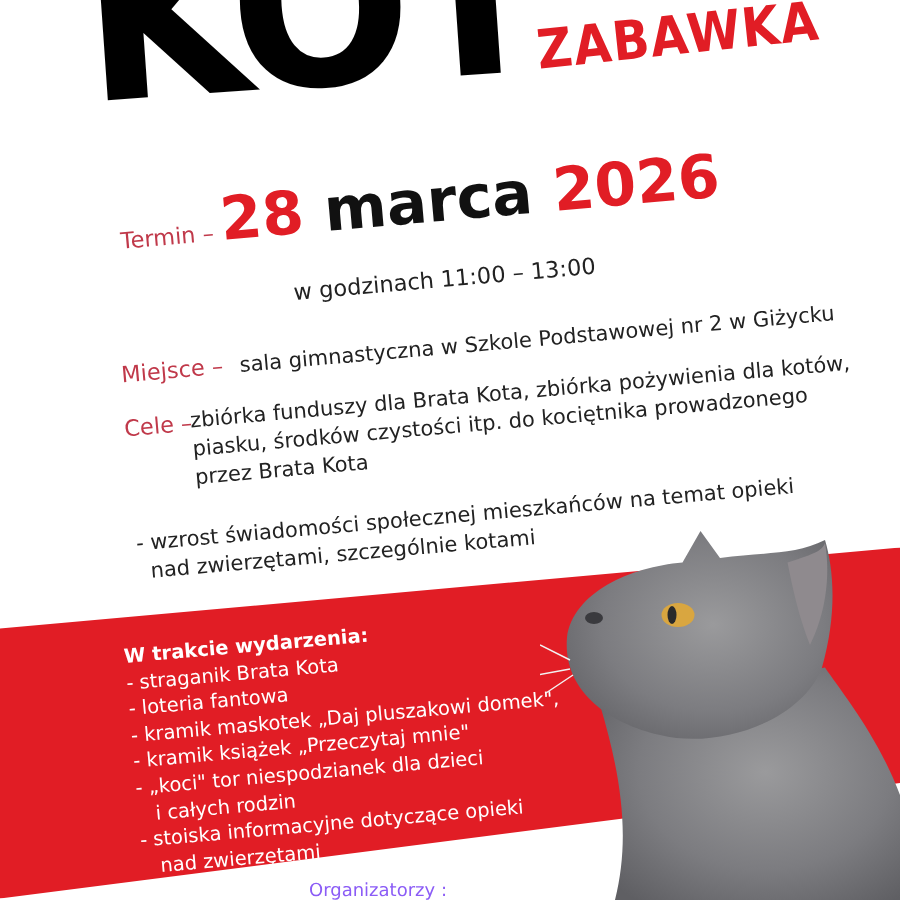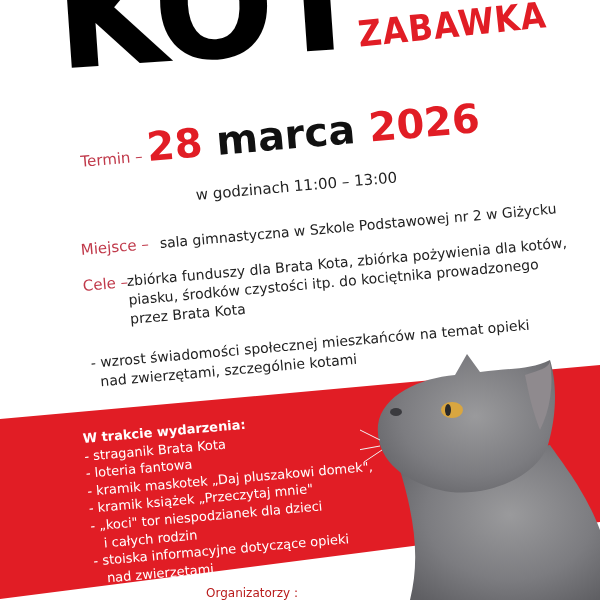--- a/index.html
+++ b/index.html
@@ -14,21 +14,21 @@
       transform: rotate(-4deg) scaleY(-1) scaleX(0.95); transform-origin:0 0; height:150px; overflow:hidden; clip-path: inset(110px 0 0 0); }
     .zab { left:356px; top:14px; font-family:"DejaVu Sans", sans-serif; font-weight:bold; font-size:36px; color:#e11d25; letter-spacing:1px; transform: rotate(-6deg) scaleX(0.9); transform-origin:0 0; }
     .termin-label { font-size:15px; color:#c0394a; }
     .date { font-weight:bold; font-size:40px; line-height:1; }
     .date .red { color:#e11d25; }
     .date .blk { color:#111; }
     .body-text { font-size:14px; color:#222; line-height:19px; }
     .lbl { font-size:15px; color:#c0394a; }
     .list { font-family:"DejaVu Sans", sans-serif; color:#ffffff; font-size:13px; line-height:17.6px; }
     .list .head { font-weight:bold; }
-    .org { font-size:12px; color:#b91c1c;text-align:right; }
+    .org { font-size:12px; color:#8b5cf6;text-align:right; }
     .cat { position:absolute; left:360px; top:350px; width:240px; height:250px; }
   </style>
 </head>
 <body>
 
 <div class="poster">
 
   <div class="red-band"></div>
 
   <div class="tilt kot">KOT</div>

